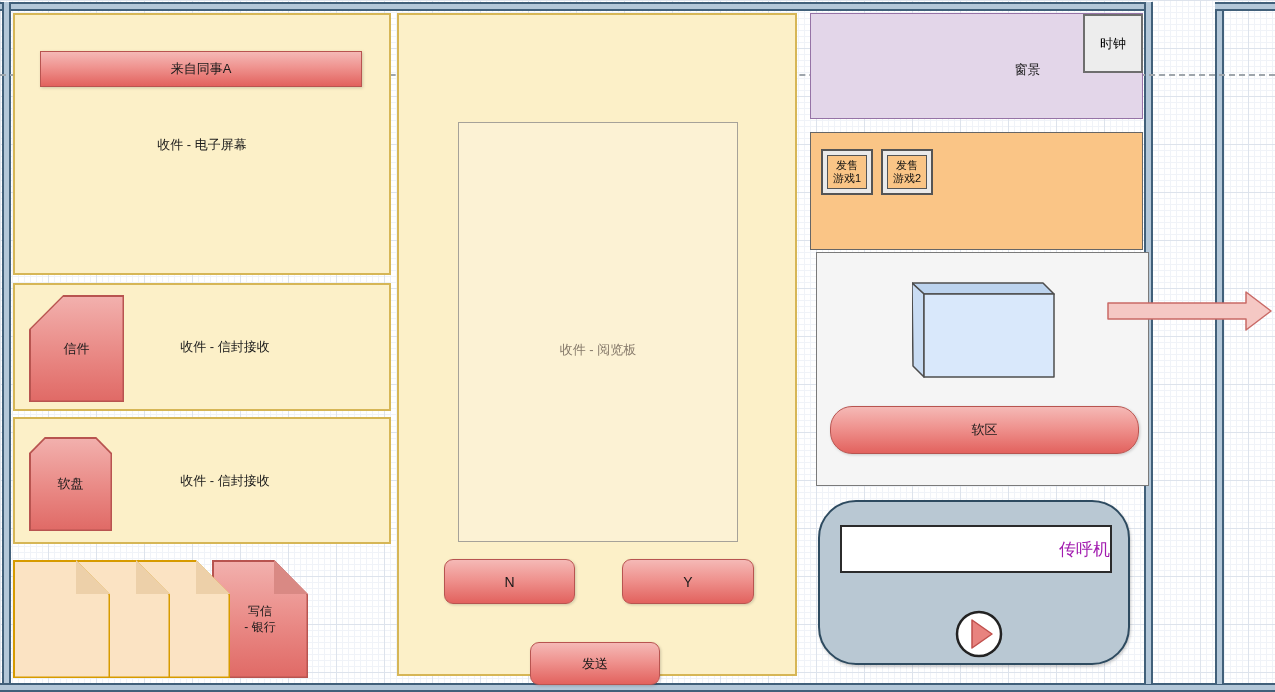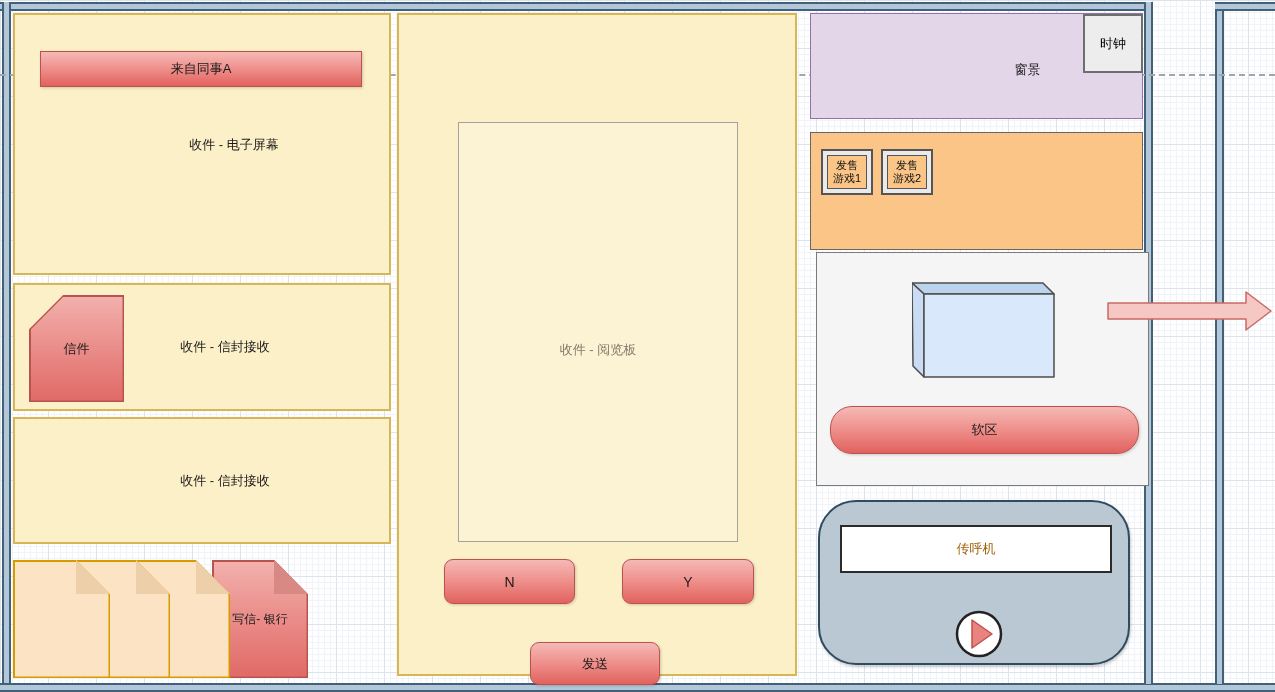--- a/index.html
+++ b/index.html
@@ -40,60 +40,65 @@
   .box{z-index:10;}
   .frame-outer{background:#eaeaea;border:2px solid #555;z-index:12;}
   .frame-inner{position:absolute;inset:4px;border:1.5px solid #555;background:#fac586;
     display:flex;flex-direction:column;align-items:center;justify-content:center;
     font-size:11px;line-height:1.2;color:#111;text-align:center;}
   .svgwrap{z-index:13;}
   .arrow-layer{z-index:30;}
   .pager{background:#b9c8d3;border:2px solid #2e4b60;border-radius:38px;z-index:10;
     box-shadow:1px 2px 3px rgba(0,0,0,0.2);}
   .pager-screen{background:#ffffff;border:2px solid #2b2b2b;z-index:11;
-    display:flex;align-items:center;justify-content:center;font-size:13px;color:#a16207;}
+    display:flex;align-items:center;justify-content:flex-end;font-size:17px;color:#a21caf;}
 </style>
 </head>
 <body>
 
 <div id="stage">
 
   <div class="abs wall wall-h" style="left:0;top:2px;width:1153px;height:9px;"></div>
   <div class="abs wall wall-v" style="left:2px;top:2px;width:9px;height:682px;"></div>
   <div class="abs wall wall-h" style="left:0;top:683px;width:1275px;height:9px;"></div>
   <div class="abs wall wall-v" style="left:1144px;top:2px;width:9px;height:682px;"></div>
   <div class="abs wall wall-v" style="left:1215px;top:2px;width:9px;height:682px;"></div>
   <div class="abs wall wall-h" style="left:1215px;top:2px;width:60px;height:9px;"></div>
   <div class="abs dash-guide"></div>
 
   <div class="abs panel" style="left:13px;top:13px;width:378px;height:262px;">
     <div class="abs rbtn" style="left:25px;top:36px;width:322px;height:36px;border-radius:0;">
       <span>来自同事A</span>
     </div>
-    <div class="caption" style="left:0;top:118px;width:100%;height:24px;margin-left:32px;">收件 - 电子屏幕</div>
+    <div class="caption" style="left:0;top:118px;width:100%;height:24px;">收件 - 电子屏幕</div>
   </div>
 
   <div class="abs panel" style="left:13px;top:283px;width:378px;height:128px;">
     <div class="abs clipshape" style="left:14px;top:10px;width:95px;height:107px;">
       <div class="clip-outer" style="background:#b85450;clip-path:polygon(36% 0,100% 0,100% 100%,0 100%,0 32%);"></div>
       <div class="clip-inner grad-red" style="clip-path:polygon(36% 0,100% 0,100% 100%,0 100%,0 32%);"></div>
       <div class="shape-label">信件</div>
     </div>
     <div class="caption" style="left:120px;top:0;width:180px;height:100%;">收件 - 信封接收</div>
   </div>
 
   <div class="abs panel" style="left:13px;top:417px;width:378px;height:127px;">
+    <div class="abs clipshape" style="left:14px;top:18px;width:83px;height:94px;">
+      <div class="clip-outer" style="background:#b85450;clip-path:polygon(19% 0,81% 0,100% 17%,100% 100%,0 100%,0 17%);"></div>
+      <div class="clip-inner grad-red" style="clip-path:polygon(19% 0,81% 0,100% 17%,100% 100%,0 100%,0 17%);"></div>
+      <div class="shape-label">软盘</div>
+    </div>
     <div class="caption" style="left:120px;top:0;width:180px;height:100%;">收件 - 信封接收</div>
   </div>
 
   <div class="abs clipshape" style="left:212px;top:560px;width:96px;height:118px;z-index:11;">
     <div class="clip-outer" style="background:#b85450;clip-path:polygon(0 0,65% 0,100% 29%,100% 100%,0 100%);"></div>
     <div class="clip-inner grad-red" style="clip-path:polygon(0 0,65% 0,100% 29%,100% 100%,0 100%);"></div>
     <div class="fold" style="right:0;top:0;border-bottom:34px solid #d98984;border-right:34px solid transparent;"></div>
-    <div class="shape-label" style="flex-direction:row;font-size:12px;">
+    <div class="shape-label" style="flex-direction:column;font-size:12px;">
       <span>写信</span>
       <span>- 银行</span>
     </div>
   </div>
   <div class="abs clipshape" style="left:133px;top:560px;width:97px;height:118px;z-index:12;">
     <div class="clip-outer" style="background:#d79b00;clip-path:polygon(0 0,65% 0,100% 29%,100% 100%,0 100%);"></div>
     <div class="clip-inner grad-peach" style="clip-path:polygon(0 0,65% 0,100% 29%,100% 100%,0 100%);"></div>
     <div class="fold" style="right:0;top:0;border-bottom:34px solid #edd0a9;border-right:34px solid transparent;"></div>
   </div>
   <div class="abs clipshape" style="left:73px;top:560px;width:97px;height:118px;z-index:13;">

